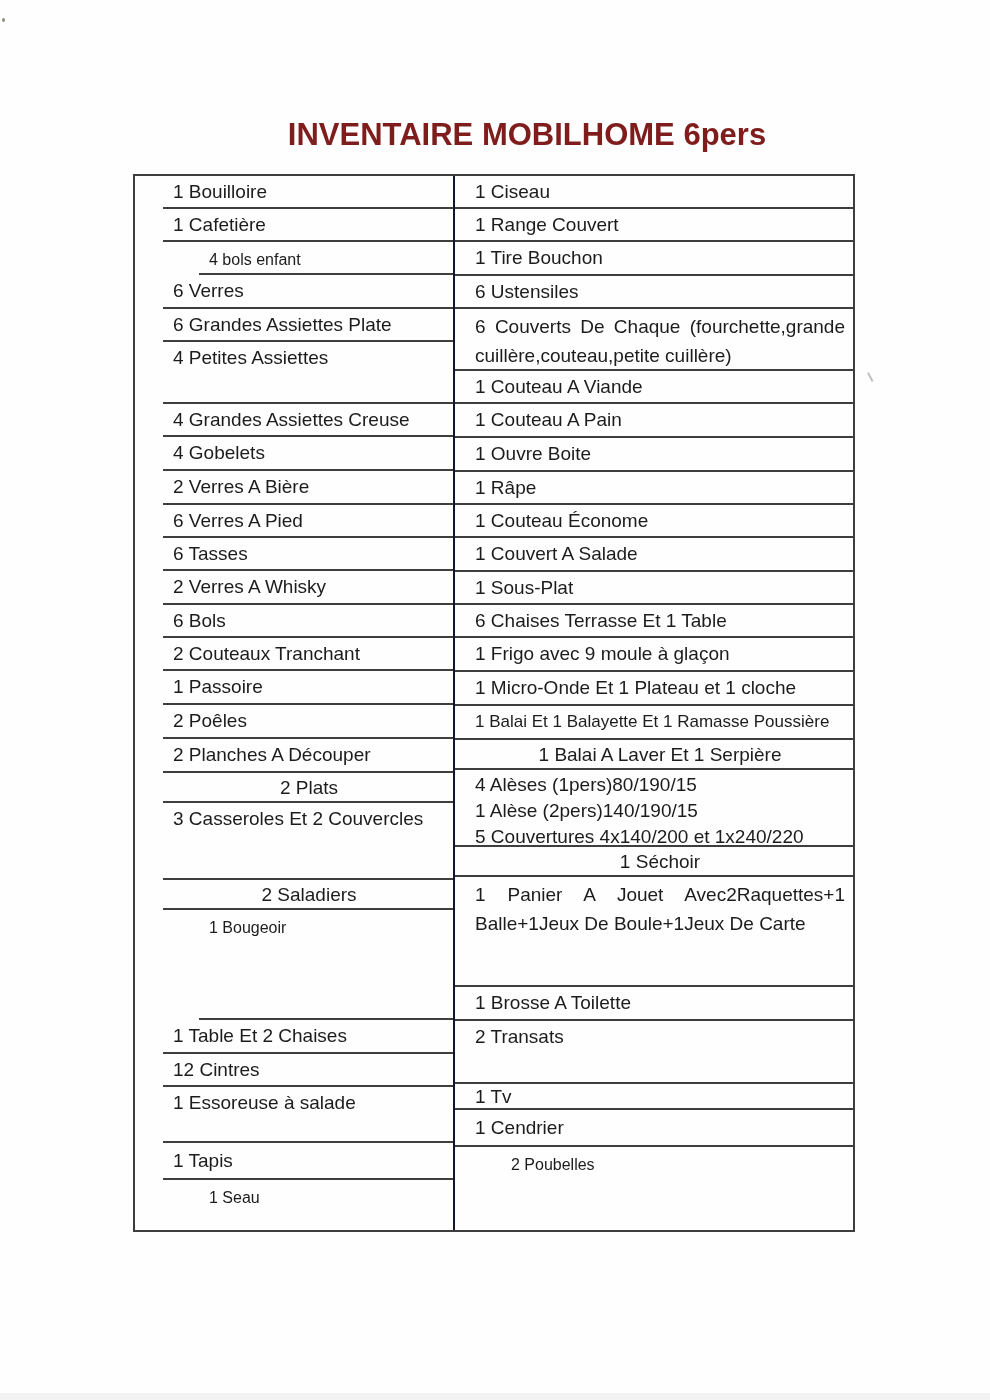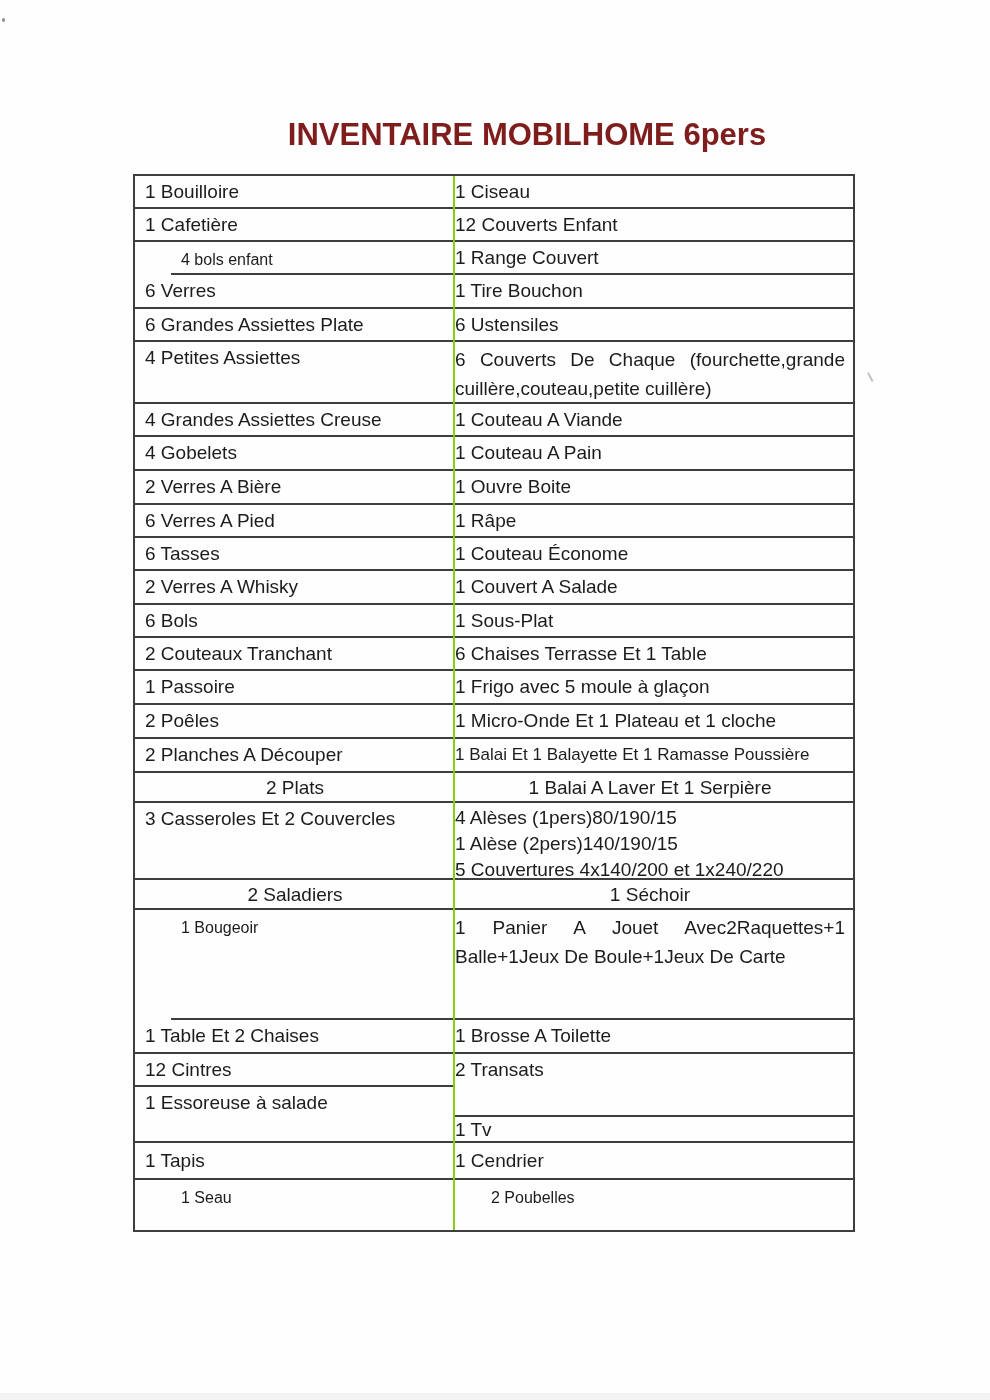--- a/index.html
+++ b/index.html
@@ -13,29 +13,29 @@
     position:absolute;top:117px;left:0;width:990px;
     text-align:center;font-size:31px;font-weight:700;color:#7f1d1d;
     letter-spacing:0px;margin:0;padding-left:32px;
   }
   .inv-table{
     position:absolute;left:133px;top:174px;width:722px;
     display:flex;border:2px solid #3e3e3e;box-sizing:border-box;
     background:#fefefe;
   }
   .col{box-sizing:border-box;}
-  .col.left{width:320px;border-right:2px solid #84cc16;}
+  .col.left{width:320px;border-right:2px solid #0f172a;padding-left:28px;}
   .col.right{width:398px;}
   .cell{
     box-sizing:border-box;overflow:hidden;
     border-bottom:2px solid #3e3e3e;
     font-size:19px;line-height:24px;
     padding:4px 8px 0 10px;
   }
-  .col.right .cell{padding-left:0;}
+  .col.right .cell{padding-left:20px;}
   .nb{border-bottom:none;}
   .small{font-size:16px;padding-top:6px;margin-left:36px;}
   .justify{text-align:justify;line-height:29px;padding-top:3px;}
   .multiline{white-space:pre-line;line-height:26px;padding-top:2px;}
   .condensed{font-size:17px;padding-left:13px;white-space:nowrap;}
   .h26{height:26px;padding-top:1px;}
   .h30{height:30px;padding-top:3px;text-align:center;}
   .h33{height:33px;}
   .h34{height:34px;}
   .h37{height:37px;padding-top:6px;}
@@ -92,34 +92,33 @@
     <div class="cell h110 small">1 Bougeoir</div>
     <div class="cell h34">1 Table Et 2 Chaises</div>
     <div class="cell h33">12 Cintres</div>
     <div class="cell h56">1 Essoreuse à salade</div>
     <div class="cell h37">1 Tapis</div>
     <div class="cell h50 small nb">1 Seau</div>
   </div>
 
   <div class="col right">
     <div class="cell h33">1 Ciseau</div>
-    <div class="cell h33">12 Couverts Enfant</div>
     <div class="cell h33">1 Range Couvert</div>
     <div class="cell h34">1 Tire Bouchon</div>
     <div class="cell h33">6 Ustensiles</div>
     <div class="cell h62 justify">6 Couverts De Chaque (fourchette,grande cuillère,couteau,petite cuillère)</div>
     <div class="cell h33">1 Couteau A Viande</div>
     <div class="cell h34">1 Couteau A Pain</div>
     <div class="cell h34">1 Ouvre Boite</div>
     <div class="cell h33">1 Râpe</div>
     <div class="cell h33">1 Couteau Économe</div>
     <div class="cell h34">1 Couvert A Salade</div>
     <div class="cell h33">1 Sous-Plat</div>
     <div class="cell h33">6 Chaises Terrasse Et 1 Table</div>
-    <div class="cell h34">1 Frigo avec 5 moule à glaçon</div>
+    <div class="cell h34">1 Frigo avec 9 moule à glaçon</div>
     <div class="cell h34">1 Micro-Onde Et 1 Plateau et 1 cloche</div>
     <div class="cell h34 condensed">1 Balai Et 1 Balayette Et 1 Ramasse Poussière</div>
     <div class="cell h30">1 Balai A Laver Et 1 Serpière</div>
     <div class="cell h106 multiline">4 Alèses (1pers)80/190/15
 1 Alèse (2pers)140/190/15
 5 Couvertures 4x140/200 et 1x240/220
 6 Coussins 60/60</div>
     <div class="cell h30">1 Séchoir</div>
     <div class="cell h110 justify">1 Panier A Jouet Avec2Raquettes+1 Balle+1Jeux De Boule+1Jeux De Carte</div>
     <div class="cell h34">1 Brosse A Toilette</div>

